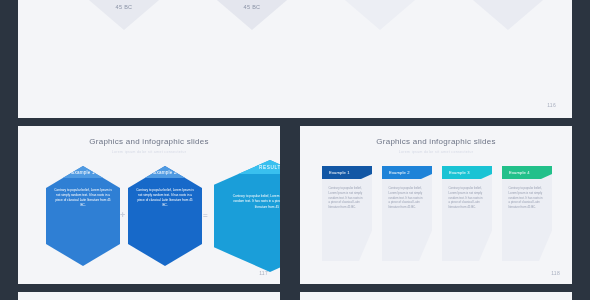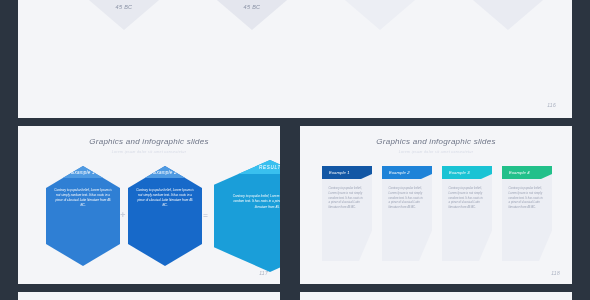--- a/index.html
+++ b/index.html
@@ -1,21 +1,21 @@
 <!DOCTYPE html>
 <html><head>
 <meta charset="utf-8">
 <style>
   html,body{margin:0;padding:0;}
   body{
     width:590px;height:300px;overflow:hidden;
     background:#2b3440;
     font-family:"Liberation Sans", sans-serif;
   }
-  .gallery{position:relative;width:590px;height:300px;font-style:italic;}
+  .gallery{position:relative;width:590px;height:300px;}
 
   
   .slide{
     position:absolute;
     background:#f4f5f8;
     overflow:hidden;
   }
   .slide-inner{position:absolute;inset:0;}
 
   

